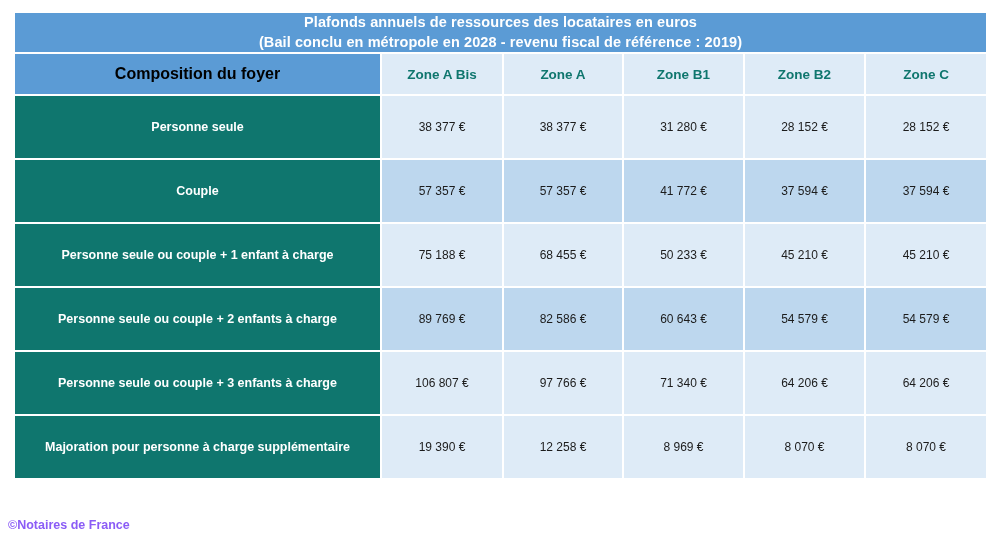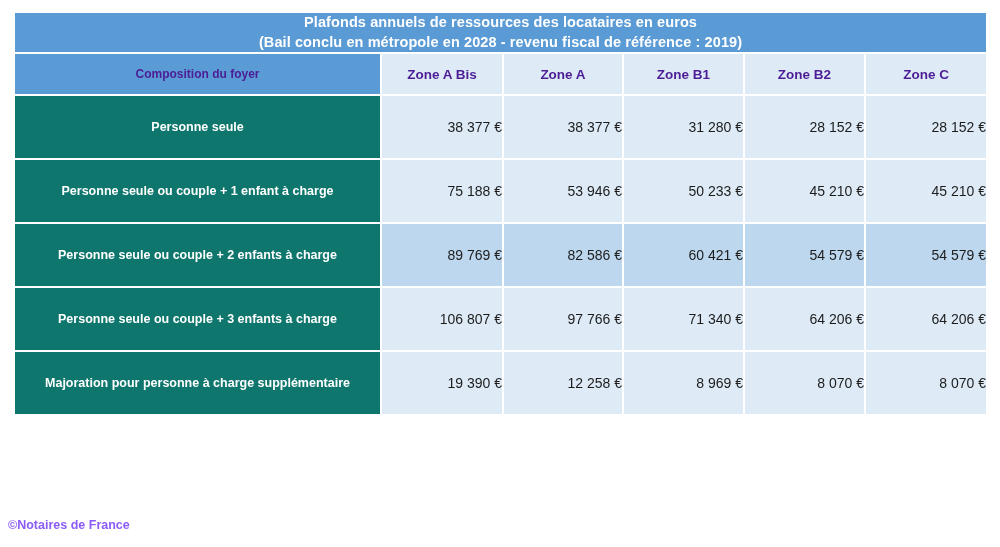--- a/index.html
+++ b/index.html
@@ -45,50 +45,50 @@
     line-height: 1.35;
     padding: 8px 6px 9px 6px;
     letter-spacing: 0.1px;
   }
   .title-line2 {
     display: block;
   }
   
   .hdr-comp {
     background: #5b9bd5;
-    color: #4c1d95;
+    color: #000000;
     text-align: center;
-    font-size: 12px;
+    font-size: 16px;
     font-weight: bold;
     height: 40px;
     vertical-align: middle;
   }
   .hdr-zone {
     background: #deebf7;
-    color: #4c1d95;
+    color: #0f766e;
     text-align: center;
     font-size: 13.5px;
     font-weight: bold;
     height: 40px;
     vertical-align: middle;
   }
   
   .row-label {
     background: #0f766e;
     color: #ffffff;
     text-align: center;
     font-size: 12.5px;
     font-weight: bold;
     height: 62px;
     vertical-align: middle;
     padding: 2px 8px;
   }
   .cell-val {
-    text-align: right;
-    font-size: 14px;
+    text-align: center;
+    font-size: 12px;
     color: #1c1c1c;
     height: 62px;
     vertical-align: middle;
   }
   .shade-light {
     background: #deebf7;
   }
   .shade-dark {
     background: #bdd7ee;
   }
@@ -135,35 +135,43 @@
 
         <tr>
           <td class="row-label">Personne seule</td>
           <td class="cell-val shade-light">38 377 €</td>
           <td class="cell-val shade-light">38 377 €</td>
           <td class="cell-val shade-light">31 280 €</td>
           <td class="cell-val shade-light">28 152 €</td>
           <td class="cell-val shade-light">28 152 €</td>
         </tr>
 
+        <tr>
+          <td class="row-label">Couple</td>
+          <td class="cell-val shade-dark">57 357 €</td>
+          <td class="cell-val shade-dark">57 357 €</td>
+          <td class="cell-val shade-dark">41 772 €</td>
+          <td class="cell-val shade-dark">37 594 €</td>
+          <td class="cell-val shade-dark">37 594 €</td>
+        </tr>
 
         <tr>
           <td class="row-label">Personne seule ou couple + 1 enfant à charge</td>
           <td class="cell-val shade-light">75 188 €</td>
-          <td class="cell-val shade-light">53 946 €</td>
+          <td class="cell-val shade-light">68 455 €</td>
           <td class="cell-val shade-light">50 233 €</td>
           <td class="cell-val shade-light">45 210 €</td>
           <td class="cell-val shade-light">45 210 €</td>
         </tr>
 
         <tr>
           <td class="row-label">Personne seule ou couple + 2 enfants à charge</td>
           <td class="cell-val shade-dark">89 769 €</td>
           <td class="cell-val shade-dark">82 586 €</td>
-          <td class="cell-val shade-dark">60 421 €</td>
+          <td class="cell-val shade-dark">60 643 €</td>
           <td class="cell-val shade-dark">54 579 €</td>
           <td class="cell-val shade-dark">54 579 €</td>
         </tr>
 
         <tr>
           <td class="row-label">Personne seule ou couple + 3 enfants à charge</td>
           <td class="cell-val shade-light">106 807 €</td>
           <td class="cell-val shade-light">97 766 €</td>
           <td class="cell-val shade-light">71 340 €</td>
           <td class="cell-val shade-light">64 206 €</td>

